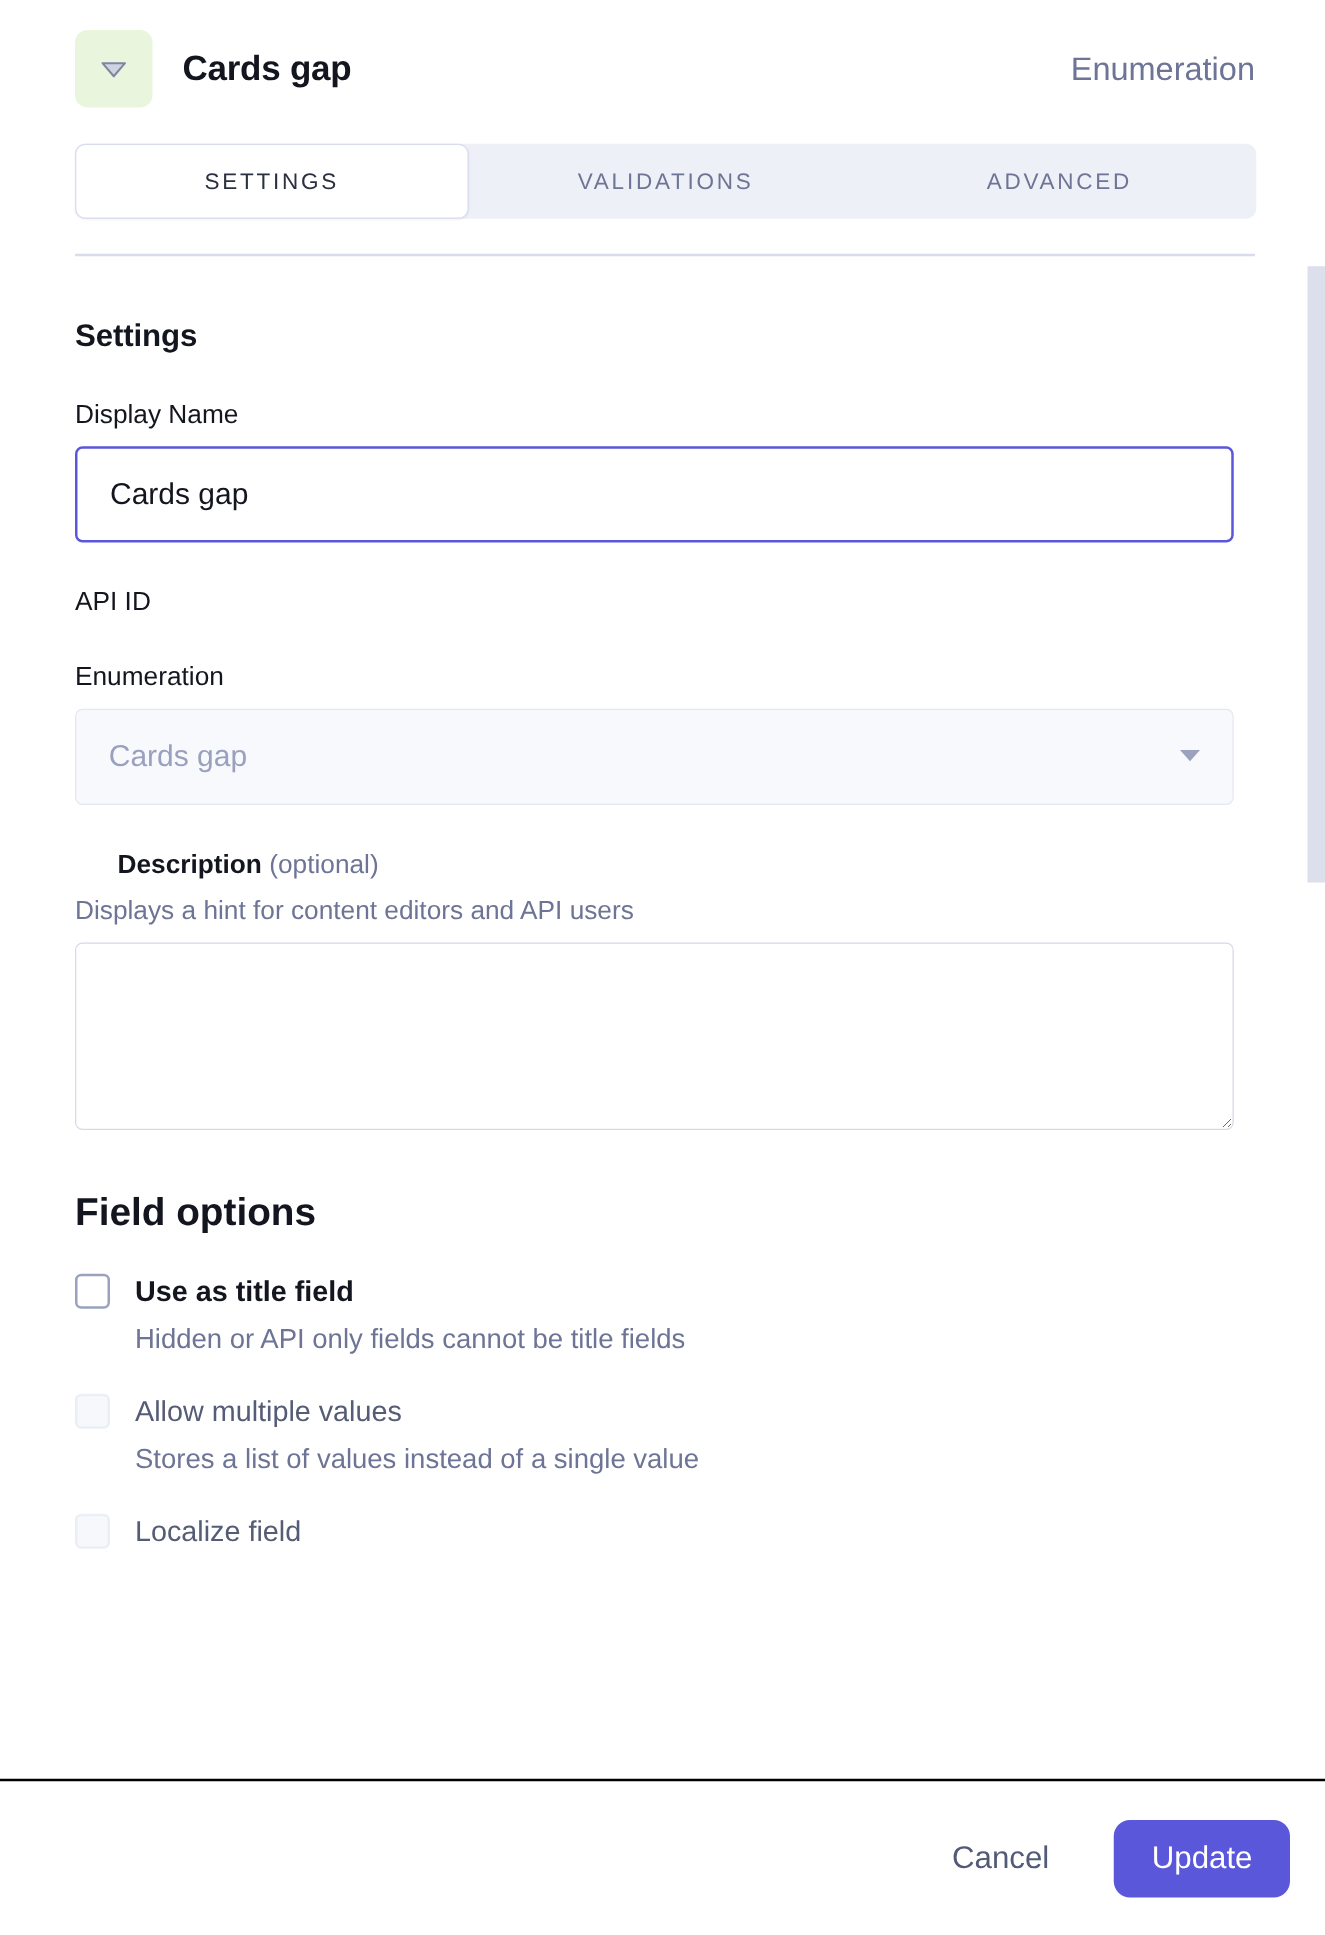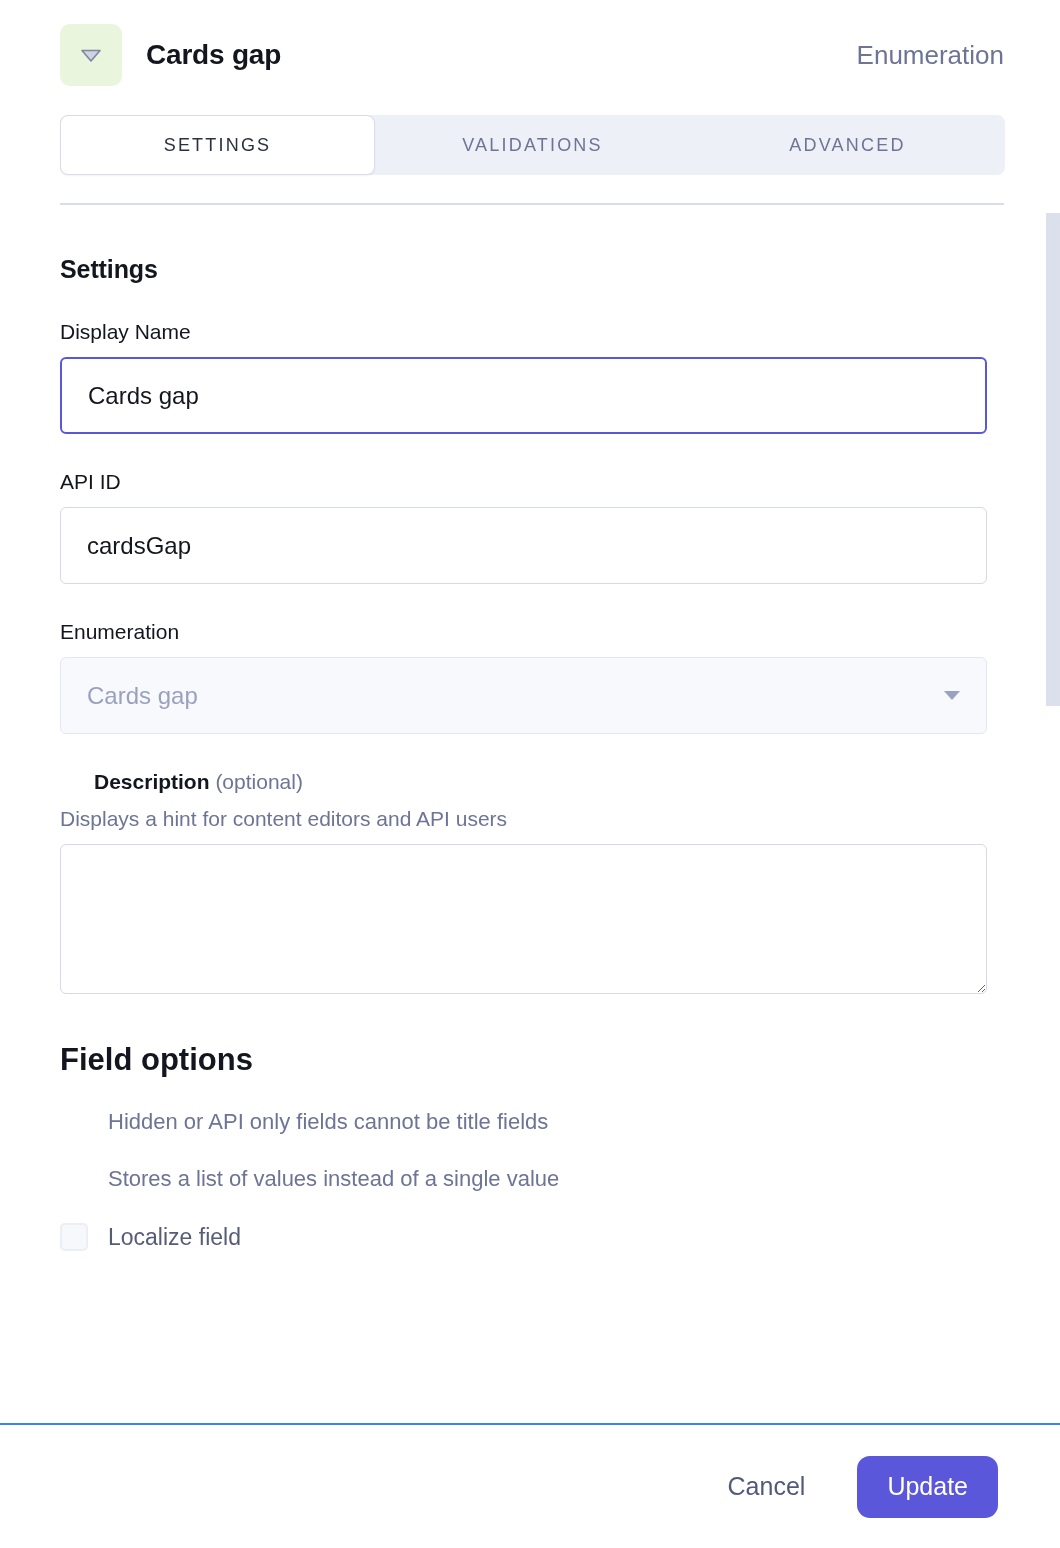--- a/index.html
+++ b/index.html
@@ -243,25 +243,25 @@
   }
 
   
   .footer {
     position: absolute;
     left: 0;
     bottom: 0;
     width: 1060px;
     height: 125px;
     background: #ffffff;
-    border-top: 2px solid #3b82f6;
+    border-top: 2px solid #000000;
     display: flex;
     align-items: center;
     justify-content: flex-end;
-    padding-right: 62px;
+    padding-right: 28px;
     margin-top: 47px;
   }
   .btn-cancel {
     font-size: 25px;
     color: #525a78;
     background: transparent;
     border: none;
     cursor: pointer;
     padding: 12px 20px;
     font-family: "Liberation Sans", sans-serif;
@@ -312,21 +312,20 @@
 
     <div class="section-title">Settings</div>
 
     <div class="field-block">
       <label class="field-label">Display Name</label>
       <input class="text-input focused" type="text" value="Cards gap" style="">
     </div>
 
     <div class="field-block">
       <label class="field-label">API ID</label>
-      <input class="text-input" type="text" value="cardsGap" style="">
     </div>
 
     <div class="field-block">
       <label class="field-label">Enumeration</label>
       <div class="select-wrap">
         <div class="select-box">Cards gap</div>
         <span class="select-arrow">
           <svg width="18" height="12" viewBox="0 0 18 12" aria-hidden="true">
             <path d="M1 2 L17 2 L9 11 Z" fill="#9aa2bd"></path>
           </svg>
@@ -339,24 +338,32 @@
         <span>Description</span>
         <span class="optional">(optional)</span>
       </label>
       <p class="field-hint">Displays a hint for content editors and API users</p>
       <textarea class="textarea" placeholder="" style=""></textarea>
     </div>
 
     <div class="options-title">Field options</div>
 
     <div class="option-row">
+      <div class="option-head">
+        <span class="checkbox"></span>
+        <span class="option-label">Use as title field</span>
+      </div>
       <div class="option-desc">Hidden or API only fields cannot be title fields</div>
     </div>
 
     <div class="option-row">
+      <div class="option-head">
+        <span class="checkbox disabled"></span>
+        <span class="option-label disabled">Allow multiple values</span>
+      </div>
       <div class="option-desc">Stores a list of values instead of a single value</div>
     </div>
 
     <div class="option-row">
       <div class="option-head">
         <span class="checkbox disabled"></span>
         <span class="option-label disabled">Localize field</span>
       </div>
     </div>
 

